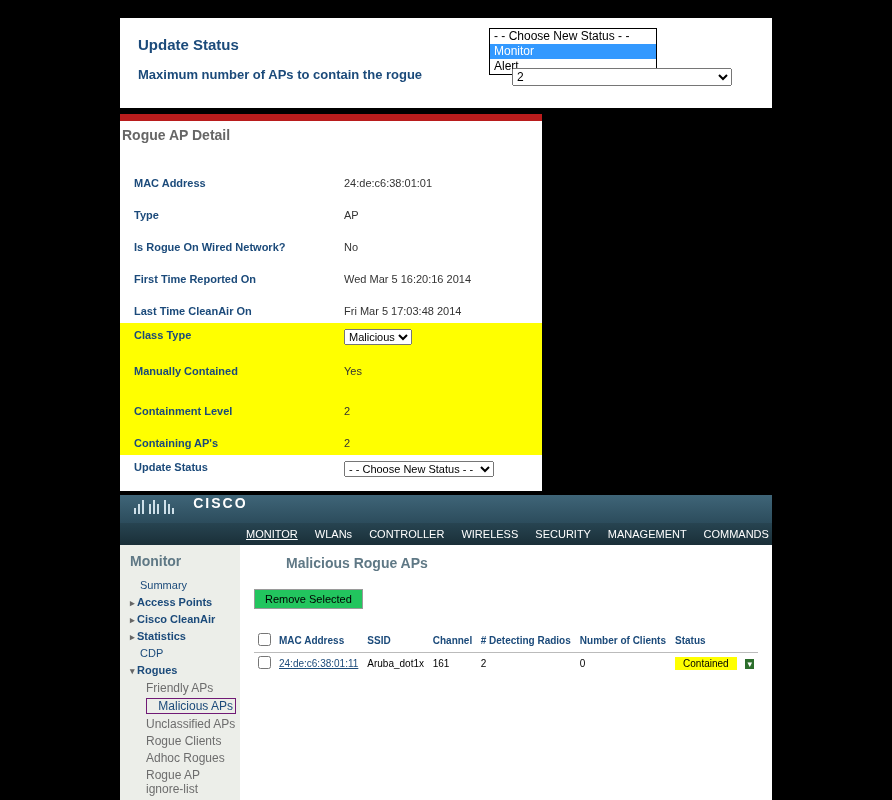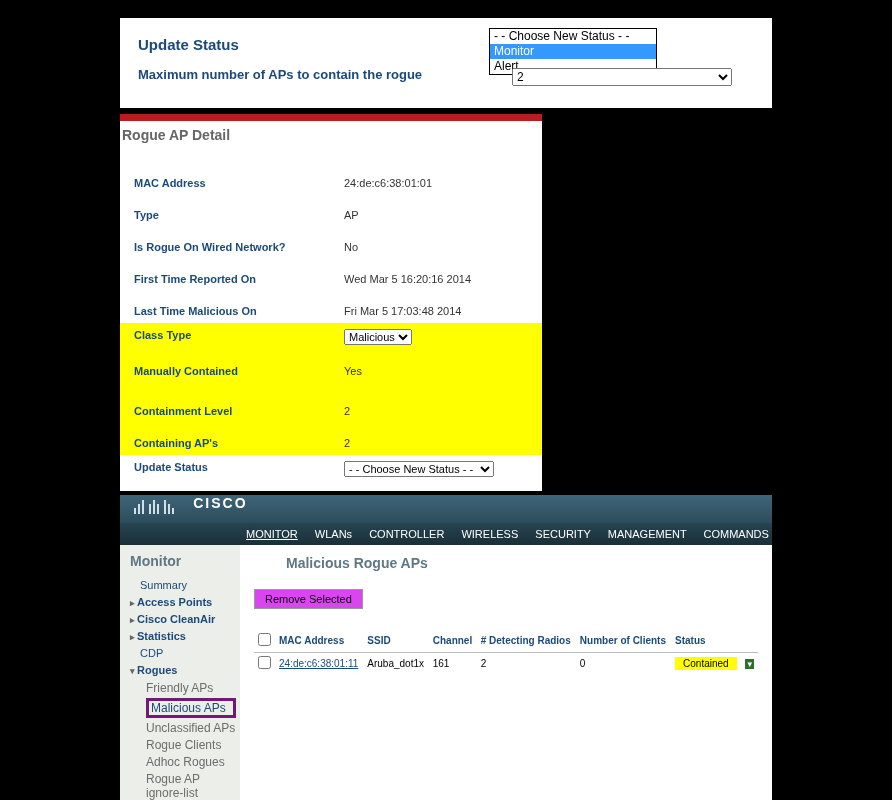--- a/index.html
+++ b/index.html
@@ -31,24 +31,24 @@
   .menuBand{height:22px;background:linear-gradient(#274451,#1a2f38);color:#fff;font-size:11px;}
   .menuBand a{color:#fff;text-decoration:none;margin-left:14px;line-height:22px;}
   .menuBand a:first-child{margin-left:126px;text-decoration:underline;}
   .wlcBody{display:flex;background:#fff;min-height:268px;}
   .side{width:120px;background:#eceee9;padding:8px 4px 8px 10px;font-size:11px;color:#1b4a7a;}
   .side .s1{font-weight:bold;margin:5px 0;}
   .side .s1::before{content:"▸ ";font-size:9px;color:#666;}
   .side .open::before{content:"▾ ";}
   .side .plain{margin:5px 0 5px 10px;}
   .side .sub{margin:3px 0 3px 16px;color:#6d6d6d;font-size:12px;}
-  .side .subsel{border:3px solid #701a75;color:#1b4a7a;padding:0 2px;}
+  .side .subsel{border:1px solid #701a75;color:#1b4a7a;padding:0 2px;text-align:right;}
   .main{flex:1;padding:10px 14px;}
   .mtitle{color:#5f7885;font-size:14px;font-weight:bold;margin-bottom:18px;margin-left:32px;}
-  .rmbtn{background:#d946ef;border:1px solid #9a9a9a;padding:3px 10px;font-size:11px;cursor:pointer;}
+  .rmbtn{background:#22c55e;border:1px solid #9a9a9a;padding:3px 10px;font-size:11px;cursor:pointer;}
   table.rog{width:100%;margin-top:22px;border-collapse:collapse;font-size:10px;}
   table.rog th{color:#1b4a7a;text-align:left;font-weight:bold;border-bottom:1px solid #bbb;padding:2px 4px 4px 4px;}
   table.rog td{padding:3px 4px;}
   .maclink{color:#1b4a7a;text-decoration:underline;}
   .statTag{background:#ffff00;padding:1px 8px;}
   .rowdrop{background:#2c6e2c;color:#fff;font-size:9px;padding:0 2px;}
   
   .sp8{height:8px;}
   .sp18{height:18px;width:100%;}
 </style>
@@ -87,21 +87,21 @@
     <div class="lbl">Is Rogue On Wired Network?</div>
     <div class="val">No</div>
   </div>
   <div class="sp8"></div>
   <div class="row">
     <div class="lbl">First Time Reported On</div>
     <div class="val">Wed Mar  5 16:20:16 2014</div>
   </div>
   <div class="sp8"></div>
   <div class="row">
-    <div class="lbl">Last Time Malicious On</div>
+    <div class="lbl">Last Time CleanAir On</div>
     <div class="val">Fri Mar  5 17:03:48 2014</div>
   </div>
 
   <div class="hl">
     <div class="row">
       <div class="lbl">Class Type</div>
       <div class="val">
         <select class="classSel">
           <option>Malicious</option>
         </select>

